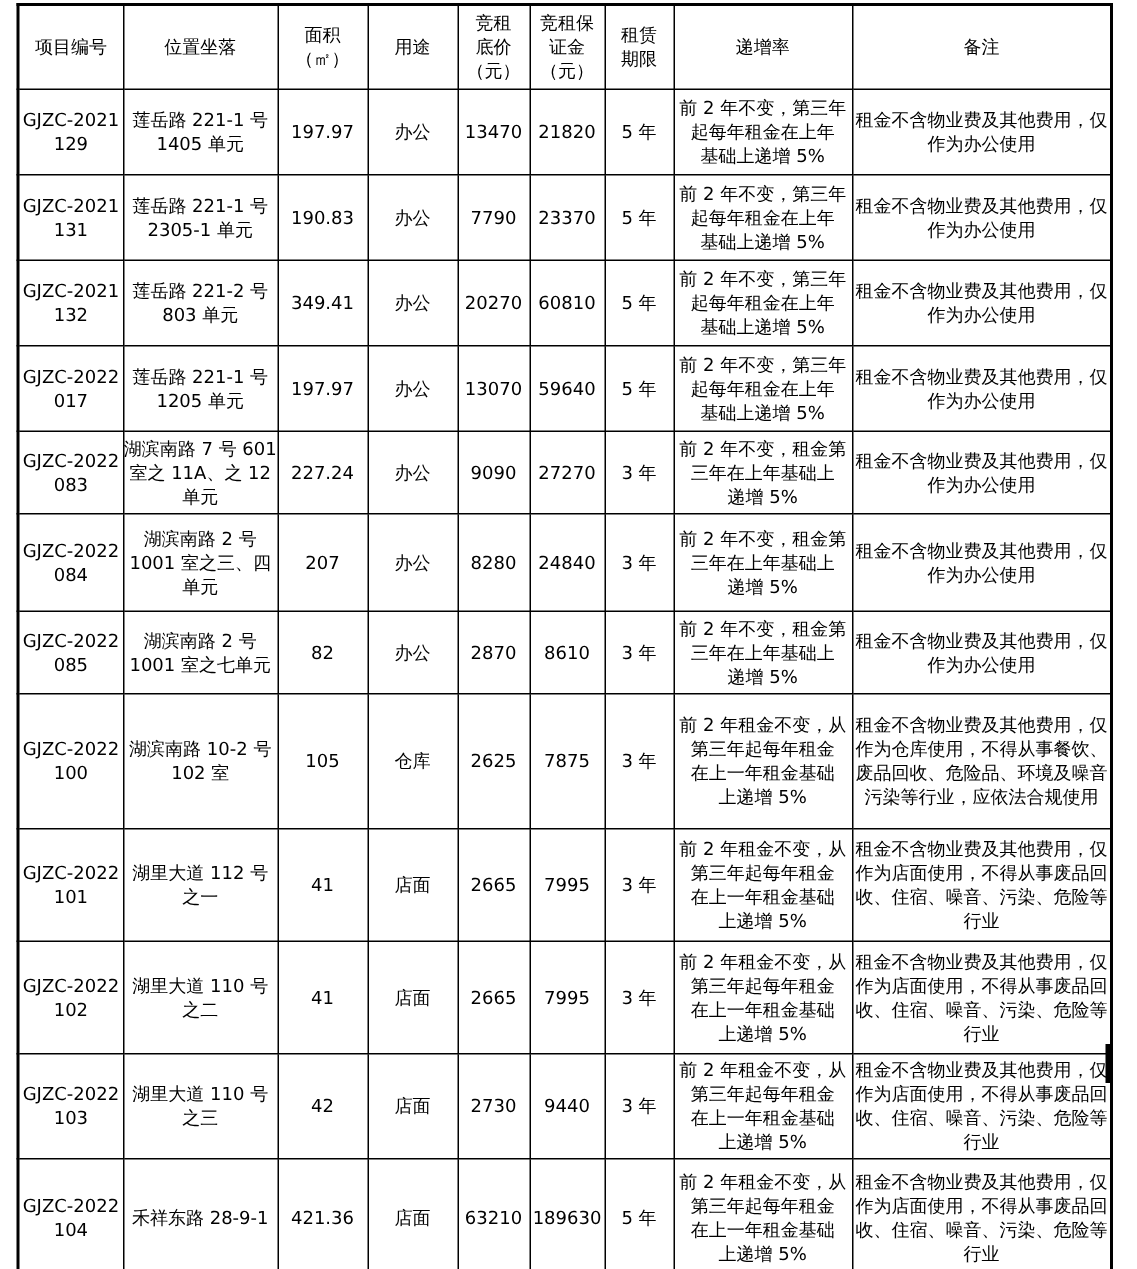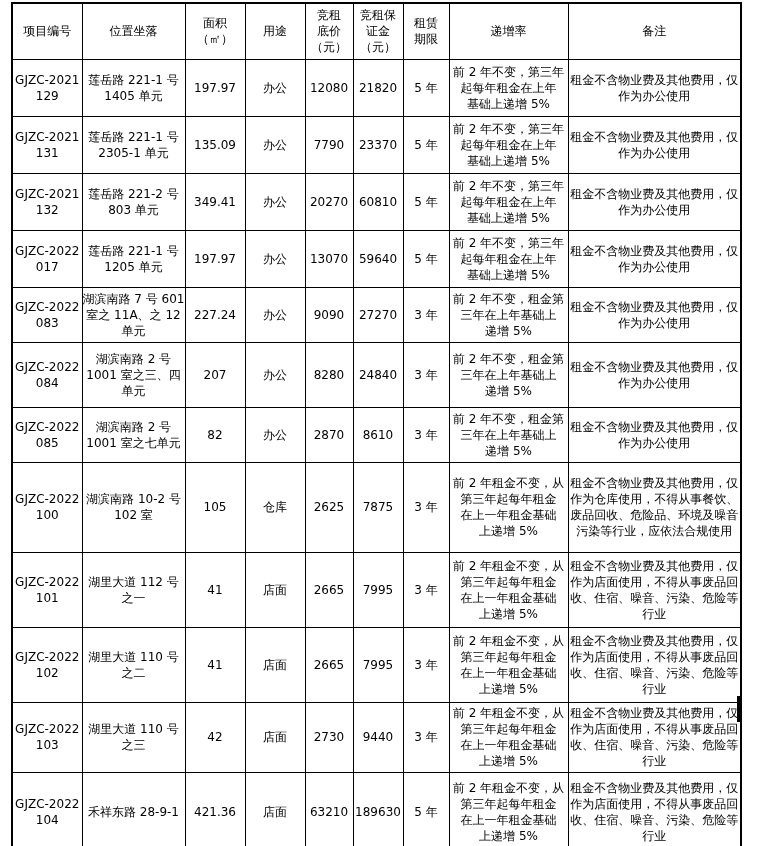--- a/index.html
+++ b/index.html
@@ -92,35 +92,35 @@
       </tr>
     </thead>
     <tbody>
         <tr class="row-1">
           <td>GJZC-2021
 129</td>
           <td>莲岳路 221-1 号
 1405 单元</td>
           <td>197.97</td>
           <td>办公</td>
-          <td>12080</td>
+          <td>13470</td>
           <td>21820</td>
           <td>5 年</td>
           <td>前 2 年不变，第三年
 起每年租金在上年
 基础上递增 5%</td>
           <td>租金不含物业费及其他费用，仅
 作为办公使用</td>
         </tr>
         <tr class="row-2">
           <td>GJZC-2021
 131</td>
           <td>莲岳路 221-1 号
 2305-1 单元</td>
-          <td>135.09</td>
+          <td>190.83</td>
           <td>办公</td>
           <td>7790</td>
           <td>23370</td>
           <td>5 年</td>
           <td>前 2 年不变，第三年
 起每年租金在上年
 基础上递增 5%</td>
           <td>租金不含物业费及其他费用，仅
 作为办公使用</td>
         </tr>

